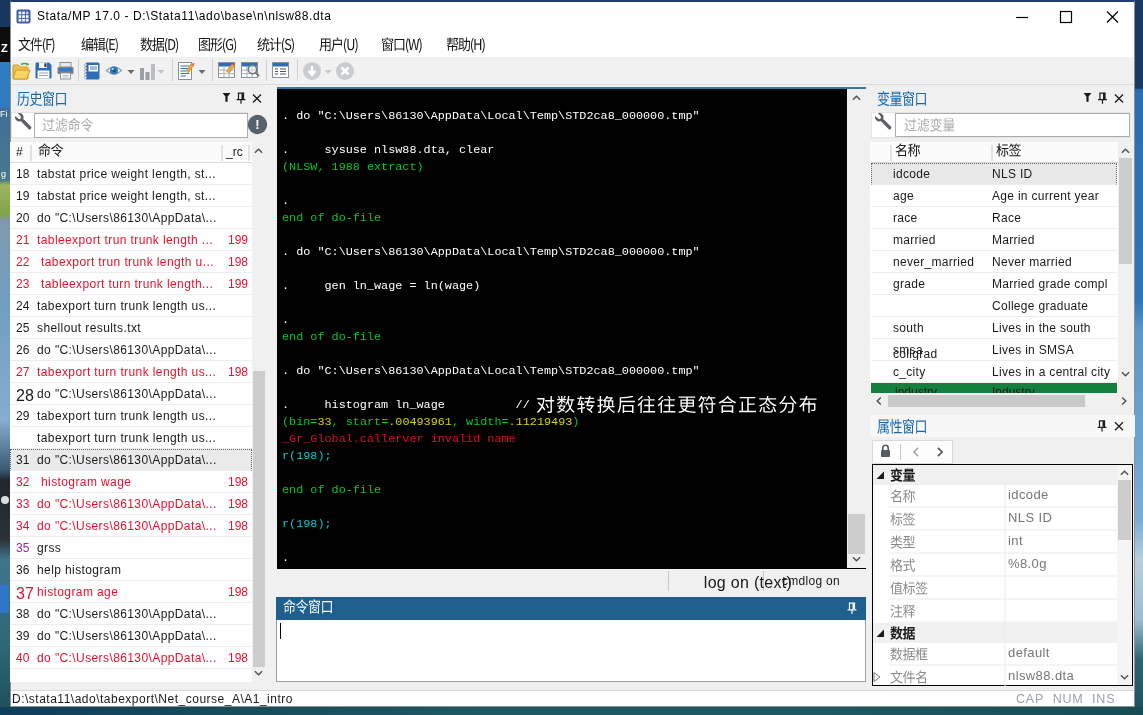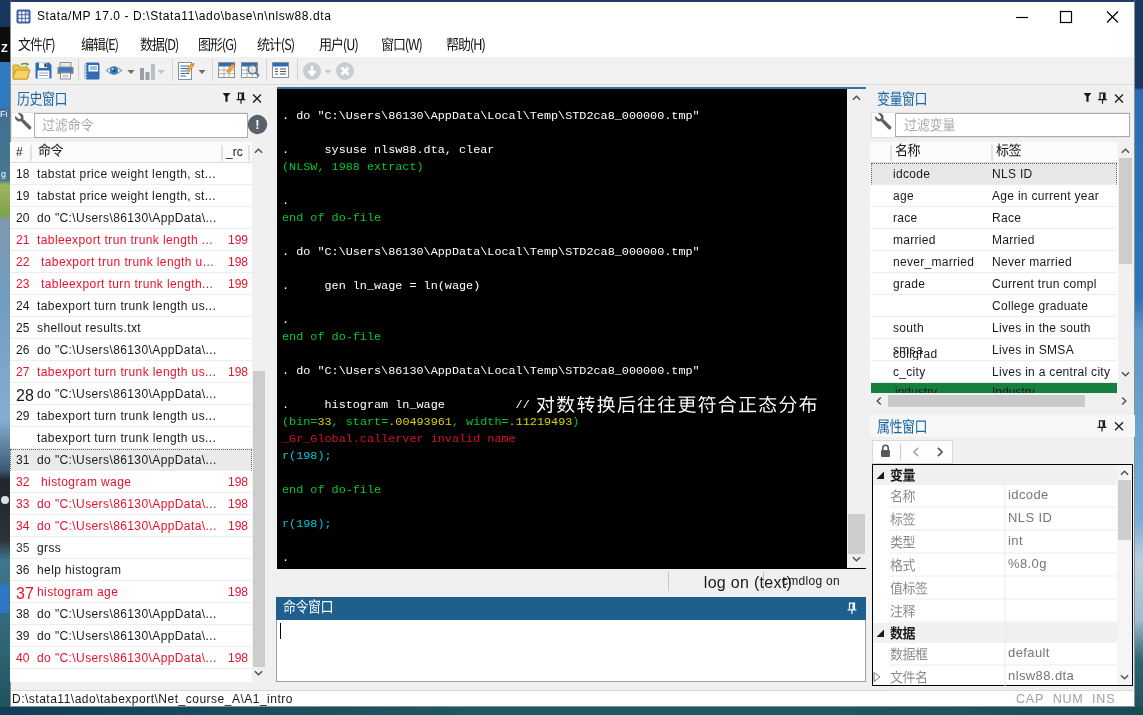--- a/index.html
+++ b/index.html
@@ -243,21 +243,21 @@
 <div style="position:absolute;left:222px;top:475px;width:26px;height:15px;font-size:12px;color:#e8112d;text-align:right;">198</div>
 <div style="position:absolute;left:10px;top:493px;width:242px;height:22px;border-bottom:1px solid #ededed;"></div>
 <div style="position:absolute;left:16px;top:497px;width:20px;height:15px;font-size:12px;color:#e8112d;">33</div>
 <div style="position:absolute;left:37px;top:497px;width:200px;height:15px;font-size:12px;color:#e8112d;letter-spacing:0.4px;white-space:nowrap;overflow:hidden;">do "C:\Users\86130\AppData\...</div>
 <div style="position:absolute;left:222px;top:497px;width:26px;height:15px;font-size:12px;color:#e8112d;text-align:right;">198</div>
 <div style="position:absolute;left:10px;top:515px;width:242px;height:22px;border-bottom:1px solid #ededed;"></div>
 <div style="position:absolute;left:16px;top:519px;width:20px;height:15px;font-size:12px;color:#e8112d;">34</div>
 <div style="position:absolute;left:37px;top:519px;width:200px;height:15px;font-size:12px;color:#e8112d;letter-spacing:0.4px;white-space:nowrap;overflow:hidden;">do "C:\Users\86130\AppData\...</div>
 <div style="position:absolute;left:222px;top:519px;width:26px;height:15px;font-size:12px;color:#e8112d;text-align:right;">198</div>
 <div style="position:absolute;left:10px;top:537px;width:242px;height:22px;border-bottom:1px solid #ededed;"></div>
-<div style="position:absolute;left:16px;top:541px;width:20px;height:15px;font-size:12px;color:#404040;">35</div>
+<div style="position:absolute;left:16px;top:541px;width:20px;height:15px;font-size:12px;color:#a21caf;">35</div>
 <div style="position:absolute;left:37px;top:541px;width:200px;height:15px;font-size:12px;color:#1a1a1a;letter-spacing:0.4px;white-space:nowrap;overflow:hidden;">grss</div>
 <div style="position:absolute;left:10px;top:559px;width:242px;height:22px;border-bottom:1px solid #ededed;"></div>
 <div style="position:absolute;left:16px;top:563px;width:20px;height:15px;font-size:12px;color:#1a1a1a;">36</div>
 <div style="position:absolute;left:37px;top:563px;width:200px;height:15px;font-size:12px;color:#1a1a1a;letter-spacing:0.4px;white-space:nowrap;overflow:hidden;">help histogram</div>
 <div style="position:absolute;left:10px;top:581px;width:242px;height:22px;border-bottom:1px solid #ededed;"></div>
 <div style="position:absolute;left:16px;top:585px;width:20px;height:15px;font-size:16px;color:#e8112d;">37</div>
 <div style="position:absolute;left:37px;top:585px;width:200px;height:15px;font-size:12px;color:#e8112d;letter-spacing:0.4px;white-space:nowrap;overflow:hidden;">histogram age</div>
 <div style="position:absolute;left:222px;top:585px;width:26px;height:15px;font-size:12px;color:#e8112d;text-align:right;">198</div>
 <div style="position:absolute;left:10px;top:603px;width:242px;height:22px;border-bottom:1px solid #ededed;"></div>
 <div style="position:absolute;left:16px;top:607px;width:20px;height:15px;font-size:12px;color:#1a1a1a;">38</div>
@@ -374,21 +374,21 @@
 <div style="position:absolute;left:893px;top:211px;width:100px;height:15px;font-size:12px;color:#1a1a1a;letter-spacing:0.3px;">race</div>
 <div style="position:absolute;left:992px;top:211px;width:125px;height:15px;font-size:12px;color:#1a1a1a;letter-spacing:0.3px;white-space:nowrap;overflow:hidden;">Race</div>
 <div style="position:absolute;left:871px;top:229px;width:246px;height:22px;border-bottom:1px solid #ededed;"></div>
 <div style="position:absolute;left:893px;top:233px;width:100px;height:15px;font-size:12px;color:#1a1a1a;letter-spacing:0.3px;">married</div>
 <div style="position:absolute;left:992px;top:233px;width:125px;height:15px;font-size:12px;color:#1a1a1a;letter-spacing:0.3px;white-space:nowrap;overflow:hidden;">Married</div>
 <div style="position:absolute;left:871px;top:251px;width:246px;height:22px;border-bottom:1px solid #ededed;"></div>
 <div style="position:absolute;left:893px;top:255px;width:100px;height:15px;font-size:12px;color:#1a1a1a;letter-spacing:0.3px;">never_married</div>
 <div style="position:absolute;left:992px;top:255px;width:125px;height:15px;font-size:12px;color:#1a1a1a;letter-spacing:0.3px;white-space:nowrap;overflow:hidden;">Never married</div>
 <div style="position:absolute;left:871px;top:273px;width:246px;height:22px;border-bottom:1px solid #ededed;"></div>
 <div style="position:absolute;left:893px;top:277px;width:100px;height:15px;font-size:12px;color:#1a1a1a;letter-spacing:0.3px;">grade</div>
-<div style="position:absolute;left:992px;top:277px;width:125px;height:15px;font-size:12px;color:#1a1a1a;letter-spacing:0.3px;white-space:nowrap;overflow:hidden;">Current trun compl</div>
+<div style="position:absolute;left:992px;top:277px;width:125px;height:15px;font-size:12px;color:#1a1a1a;letter-spacing:0.3px;white-space:nowrap;overflow:hidden;">Married grade compl</div>
 <div style="position:absolute;left:871px;top:295px;width:246px;height:22px;border-bottom:1px solid #ededed;"></div>
 <div style="position:absolute;left:893px;top:299px;width:100px;height:15px;font-size:12px;color:#1a1a1a;letter-spacing:0.3px;margin-top:48px;">collgrad</div>
 <div style="position:absolute;left:992px;top:299px;width:125px;height:15px;font-size:12px;color:#1a1a1a;letter-spacing:0.3px;white-space:nowrap;overflow:hidden;">College graduate</div>
 <div style="position:absolute;left:871px;top:317px;width:246px;height:22px;border-bottom:1px solid #ededed;"></div>
 <div style="position:absolute;left:893px;top:321px;width:100px;height:15px;font-size:12px;color:#1a1a1a;letter-spacing:0.3px;">south</div>
 <div style="position:absolute;left:992px;top:321px;width:125px;height:15px;font-size:12px;color:#1a1a1a;letter-spacing:0.3px;white-space:nowrap;overflow:hidden;">Lives in the south</div>
 <div style="position:absolute;left:871px;top:339px;width:246px;height:22px;border-bottom:1px solid #ededed;"></div>
 <div style="position:absolute;left:893px;top:343px;width:100px;height:15px;font-size:12px;color:#1a1a1a;letter-spacing:0.3px;">smsa</div>
 <div style="position:absolute;left:992px;top:343px;width:125px;height:15px;font-size:12px;color:#1a1a1a;letter-spacing:0.3px;white-space:nowrap;overflow:hidden;">Lives in SMSA</div>
 <div style="position:absolute;left:871px;top:361px;width:246px;height:22px;border-bottom:1px solid #ededed;"></div>

